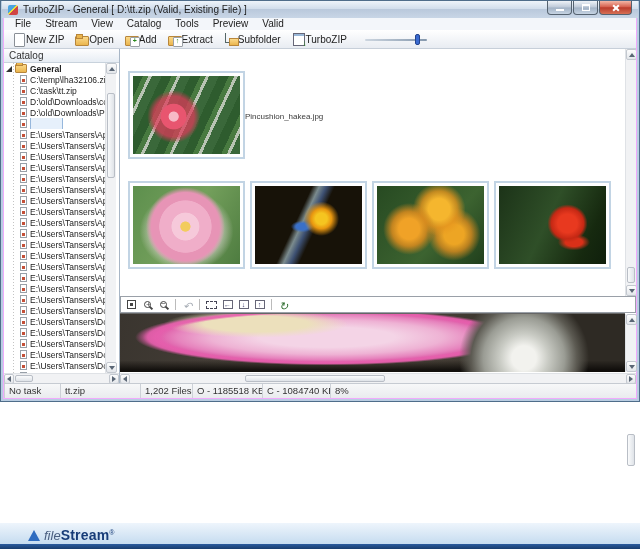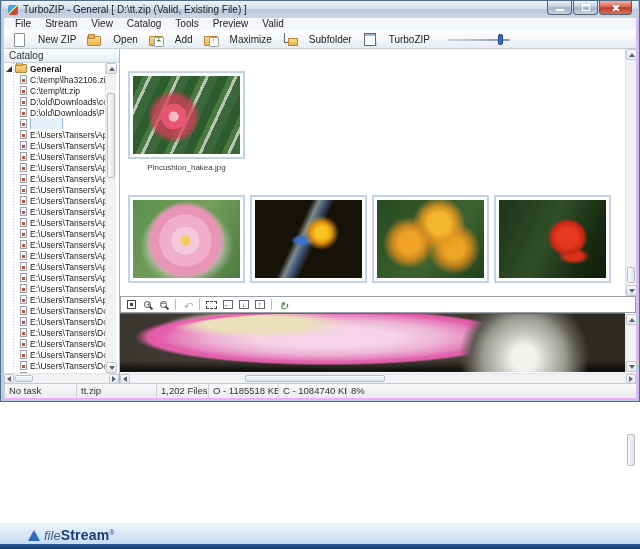--- a/index.html
+++ b/index.html
@@ -32,21 +32,21 @@
 
   
   .menubar { position:absolute; left:3px; right:3px; top:17px; height:12px; background:#f3f6fa;
     display:flex; align-items:center; font-size:10px; color:#222; padding-left:4px; }
   .menu-item { padding:0 7px; line-height:12px; }
 
   
   .toolbar { position:absolute; left:3px; right:3px; top:29px; height:19px;
     background:linear-gradient(#ffffff,#e8ecf2); border-bottom:1px solid #c7cfd9;
     display:flex; align-items:center; padding-left:3px; font-size:10px; color:#222; }
-  .tbtn { display:flex; align-items:center; gap:12px; padding:1px 5px 1px 3px; border:1px solid transparent; }
+  .tbtn { display:flex; align-items:center; gap:0; padding:1px 5px 1px 3px; border:1px solid transparent; }
   .tbtn.active { border:1px solid #8b8f95; border-radius:3px; background:linear-gradient(#fcfcfd,#e7e9ec); }
   .tico { width:15px; height:14px; position:relative; display:inline-block; flex:0 0 auto; }
   .tico-new-zip::before { content:""; position:absolute; left:3px; top:1px; width:9px; height:12px;
     background:#fff; border:1px solid #8a8f96; border-radius:1px; }
   .tico-open::before, .tico-add::before, .tico-extract::before { content:""; position:absolute; left:1px; top:4px;
     width:12px; height:8px; background:linear-gradient(#fbd98a,#eab54e); border:1px solid #b8863a; border-radius:1px; }
   .tico-open::after { content:""; position:absolute; left:2px; top:2px; width:5px; height:3px;
     background:#eab54e; border:1px solid #b8863a; }
   .tico-add::after, .tico-extract::after { position:absolute; right:-1px; bottom:-1px; width:8px; height:8px;
     background:#fff; border:1px solid #9aa0a6; color:#2a8a1e; font-weight:bold; font-size:7px;
@@ -90,21 +90,21 @@
   .tree-row.selected .tree-label { background:#e6f0fb; border:1px solid #96b7dc; padding:17px 1px;margin-top:29px; }
 
   .splitter { position:absolute; left:118px; top:48px; width:1px; bottom:18px; background:#a8b6c6; }
 
   
   .main { position:absolute; left:119px; right:3px; top:48px; bottom:18px; background:#fff; }
   .thumb-panel { position:absolute; left:0; right:0; top:0; height:247px; background:#fff; overflow:hidden; }
   .thumb-rows { position:absolute; left:0; top:0; right:11px; bottom:0; overflow:hidden; }
   .thumb-row { display:flex; gap:5px; padding-left:8px; margin-top:22px; }
   .thumb-row.second { margin-top:22px; }
-  .thumb-col { width:117px; display:flex; flex-direction:column; align-items:center; }
+  .thumb-col { width:117px; display:flex; flex-direction:row; align-items:center; }
   .thumb-cell { width:117px; height:88px; border:2px solid #c2d4e4; background:#fff; padding:3px; }
   .thumb-cell.selected { border-color:#8a5252; }
   .thumb-img { width:107px; height:78px; }
   .thumb-caption { font-size:8px; color:#3a3a3a; margin-top:4px; height:10px; white-space:nowrap; }
 
   .img-hakea { background:
     radial-gradient(circle at 38% 52%, #f7b9c6 0 6%, #e8556f 7% 16%, rgba(220,60,90,.75) 17% 26%, rgba(200,40,70,0) 34%),
     repeating-linear-gradient(115deg, #2e5c2e 0 9px, #487a40 9px 14px, #b9c4b4 14px 17px, #3a683a 17px 26px); }
   .img-madrid { background:
     radial-gradient(circle at 72% 28%, #fbfbf9 0 12%, rgba(230,228,222,.8) 22%, rgba(190,188,180,0) 40%),
@@ -189,21 +189,21 @@
   .prev-vscroll { right:0; top:18px; bottom:11px; }
   .prev-hscroll { left:0; right:0; bottom:0; }
 
   
   .statusbar { position:absolute; left:3px; right:3px; bottom:3px; height:15px;
     background:linear-gradient(#f7f8f9,#e9ebee); border-top:1px solid #c6cbd2;
     display:flex; align-items:center; font-size:9.5px; color:#333; position:absolute; }
   .st-cell { padding:0 4px; white-space:nowrap; overflow:hidden; height:100%; line-height:14px; }
   .st-left { flex:1; }
   .st-task { width:56px; border-left:1px solid #cdd1d7; }
-  .st-file { width:80px; border-left:1px solid #cdd1d7;margin-left:16px; }
+  .st-file { width:80px; border-left:1px solid #cdd1d7; }
   .st-count { width:52px; border-left:1px solid #cdd1d7; }
   .st-orig { width:70px; border-left:1px solid #cdd1d7; }
   .st-comp { width:68px; border-left:1px solid #cdd1d7; }
   .st-ratio { width:22px; border-left:1px solid #cdd1d7; }
 
   
   .footer { position:absolute; left:0; top:522px; width:640px; height:27px;
     background:linear-gradient(#eef5fc,#c6dcf0 80%); border-top:1px solid #fff; }
   .footer-navy { position:absolute; left:0; right:0; bottom:0; height:5px;
     background:linear-gradient(#2a5b9e,#173c6d); }
@@ -253,21 +253,21 @@
       <div class="tbtn">
         <span class="tico tico-open"></span>
         <span class="tlabel">Open</span>
       </div>
       <div class="tbtn">
         <span class="tico tico-add"></span>
         <span class="tlabel">Add</span>
       </div>
       <div class="tbtn">
         <span class="tico tico-extract"></span>
-        <span class="tlabel">Maximize</span>
+        <span class="tlabel">Extract</span>
       </div>
       <div class="tbtn">
         <span class="tico tico-subfolder"></span>
         <span class="tlabel">Subfolder</span>
       </div>
       <div class="tbtn">
         <span class="tico tico-maximize"></span>
         <span class="tlabel">TurboZIP</span>
       </div>
       <div class="slider">
@@ -283,21 +283,21 @@
           <span class="exp"></span>
           <span class="folder-ico"></span>
           <span class="tree-label">General</span>
         </div>
         <div class="tree-row">
           <span class="doc-ico"></span>
           <span class="tree-label">C:\temp\lha32106.zip</span>
         </div>
         <div class="tree-row">
           <span class="doc-ico"></span>
-          <span class="tree-label">C:\temp\tt.zip</span>
+          <span class="tree-label">C:\task\tt.zip</span>
         </div>
         <div class="tree-row">
           <span class="doc-ico"></span>
           <span class="tree-label">D:\old\Downloads\co</span>
         </div>
         <div class="tree-row">
           <span class="doc-ico"></span>
           <span class="tree-label">D:\old\Downloads\Pr</span>
         </div>
         <div class="tree-row selected">

